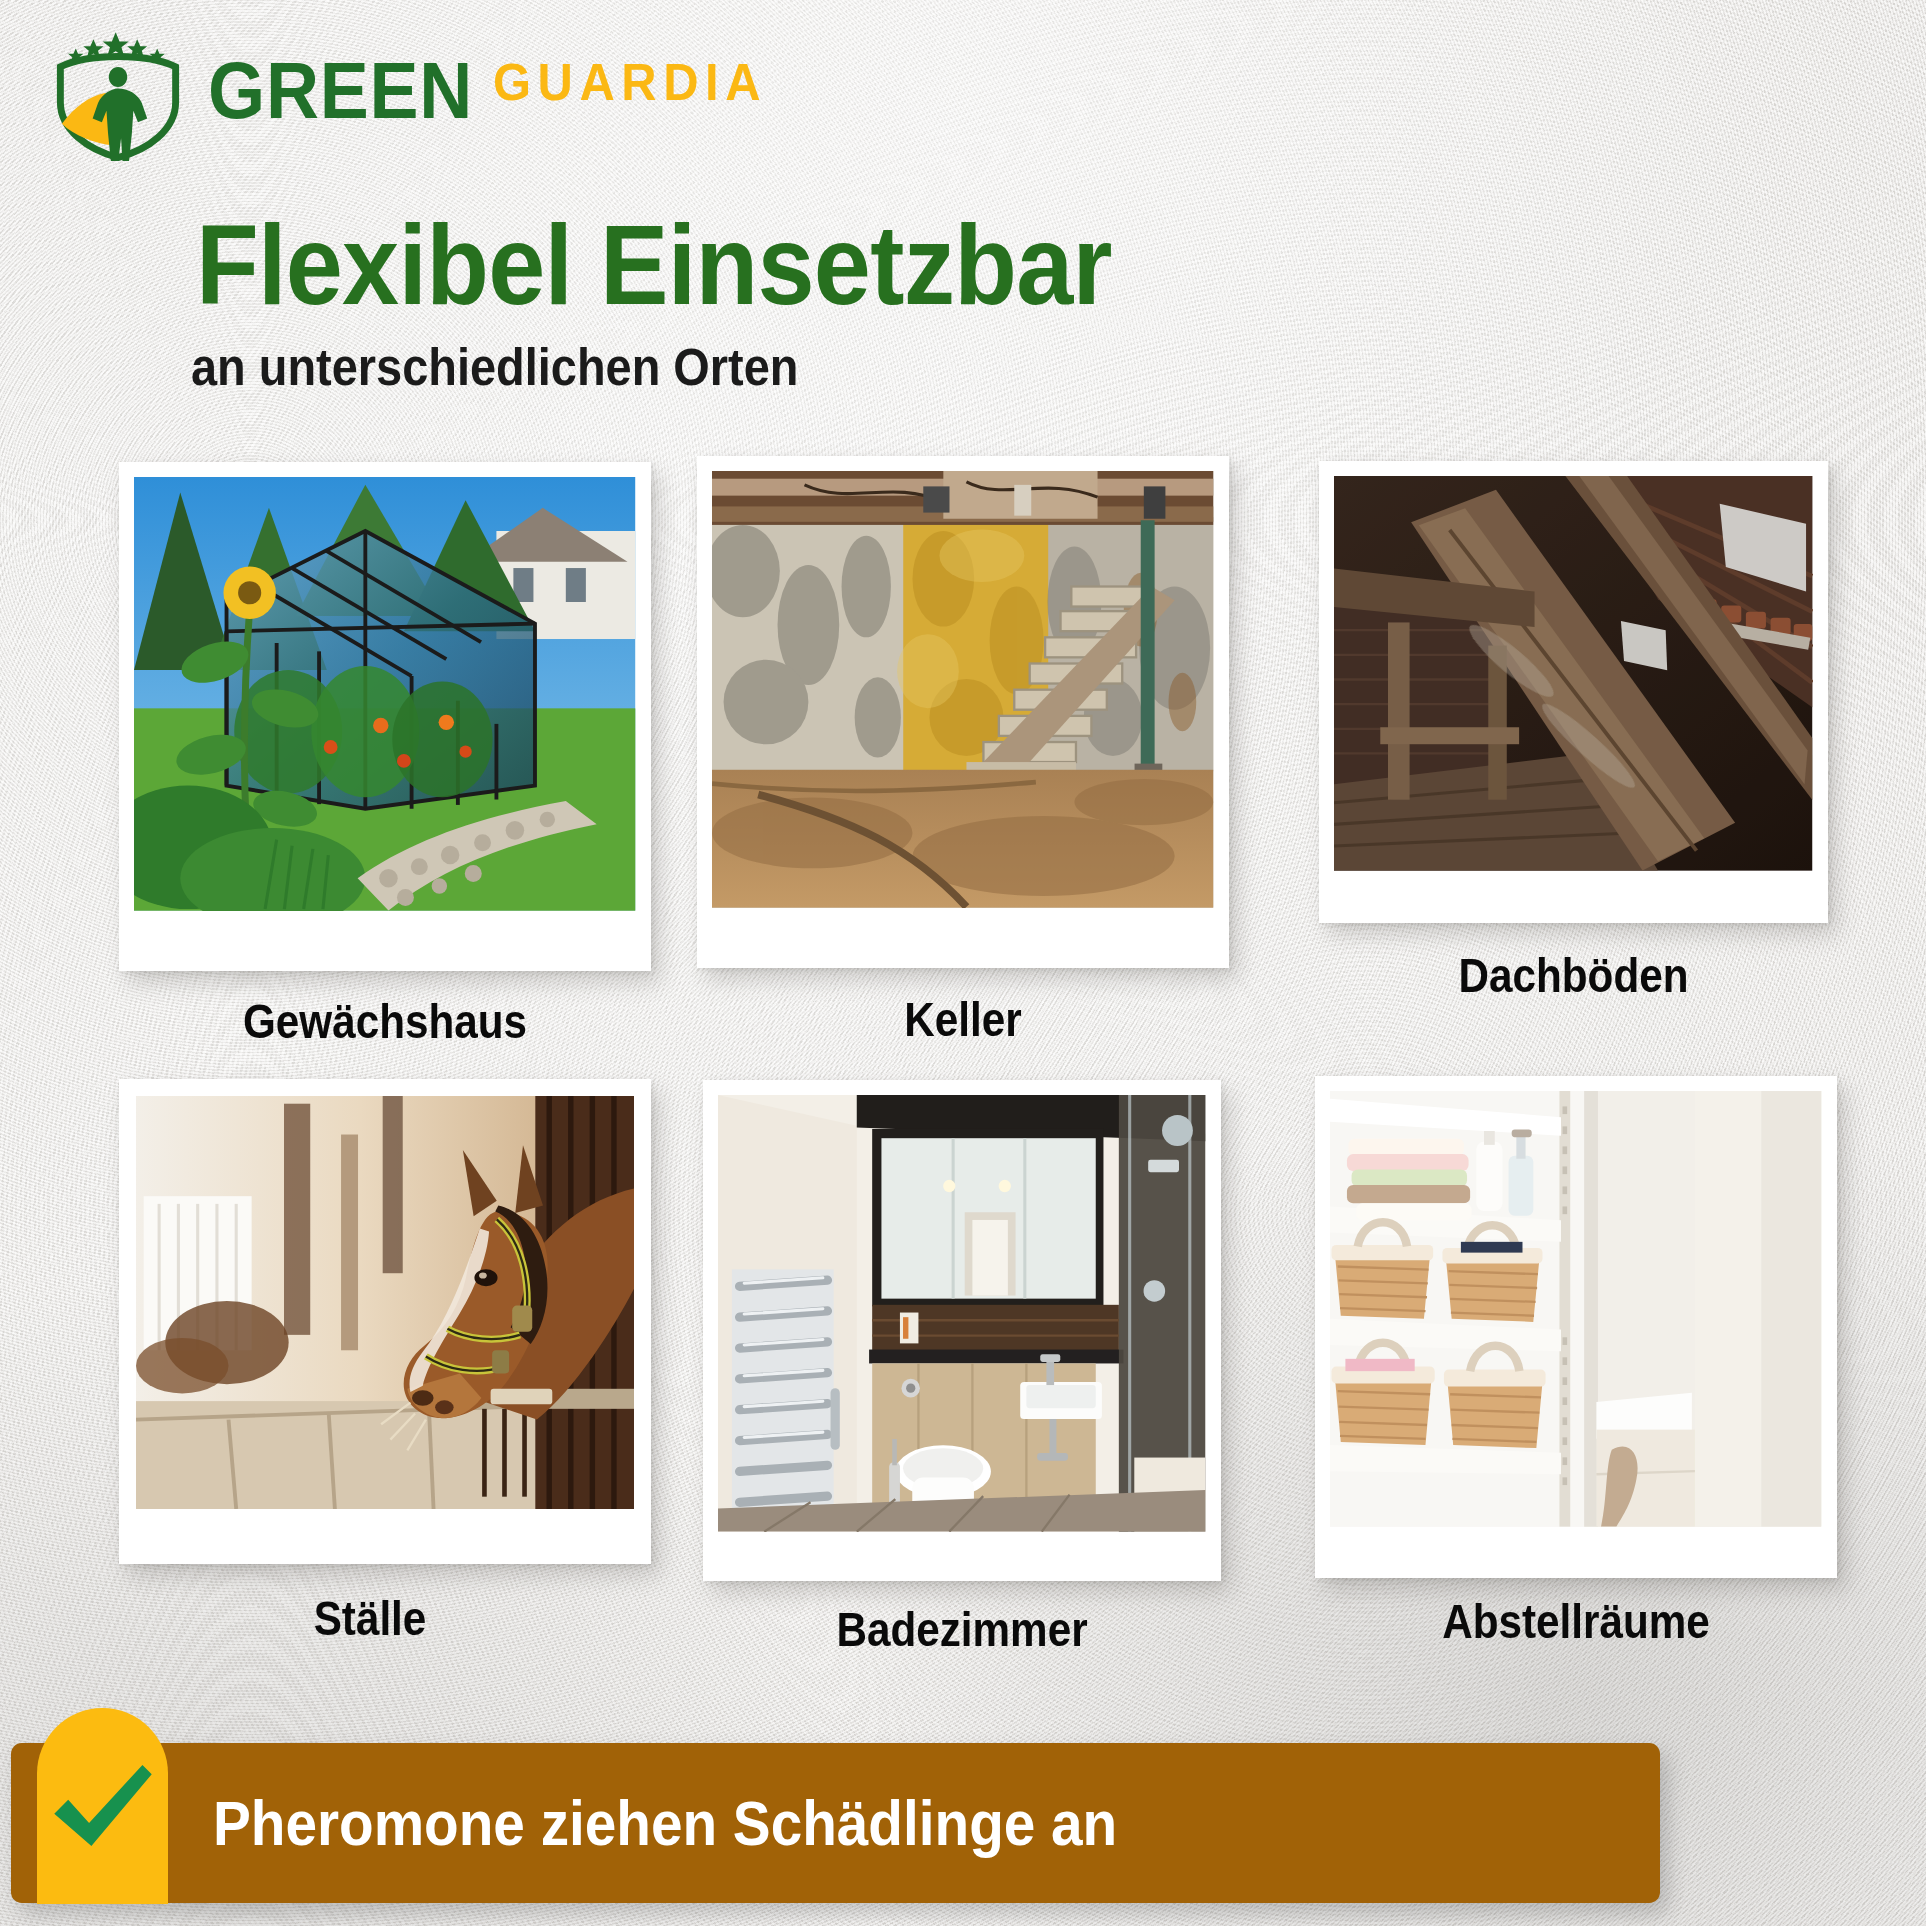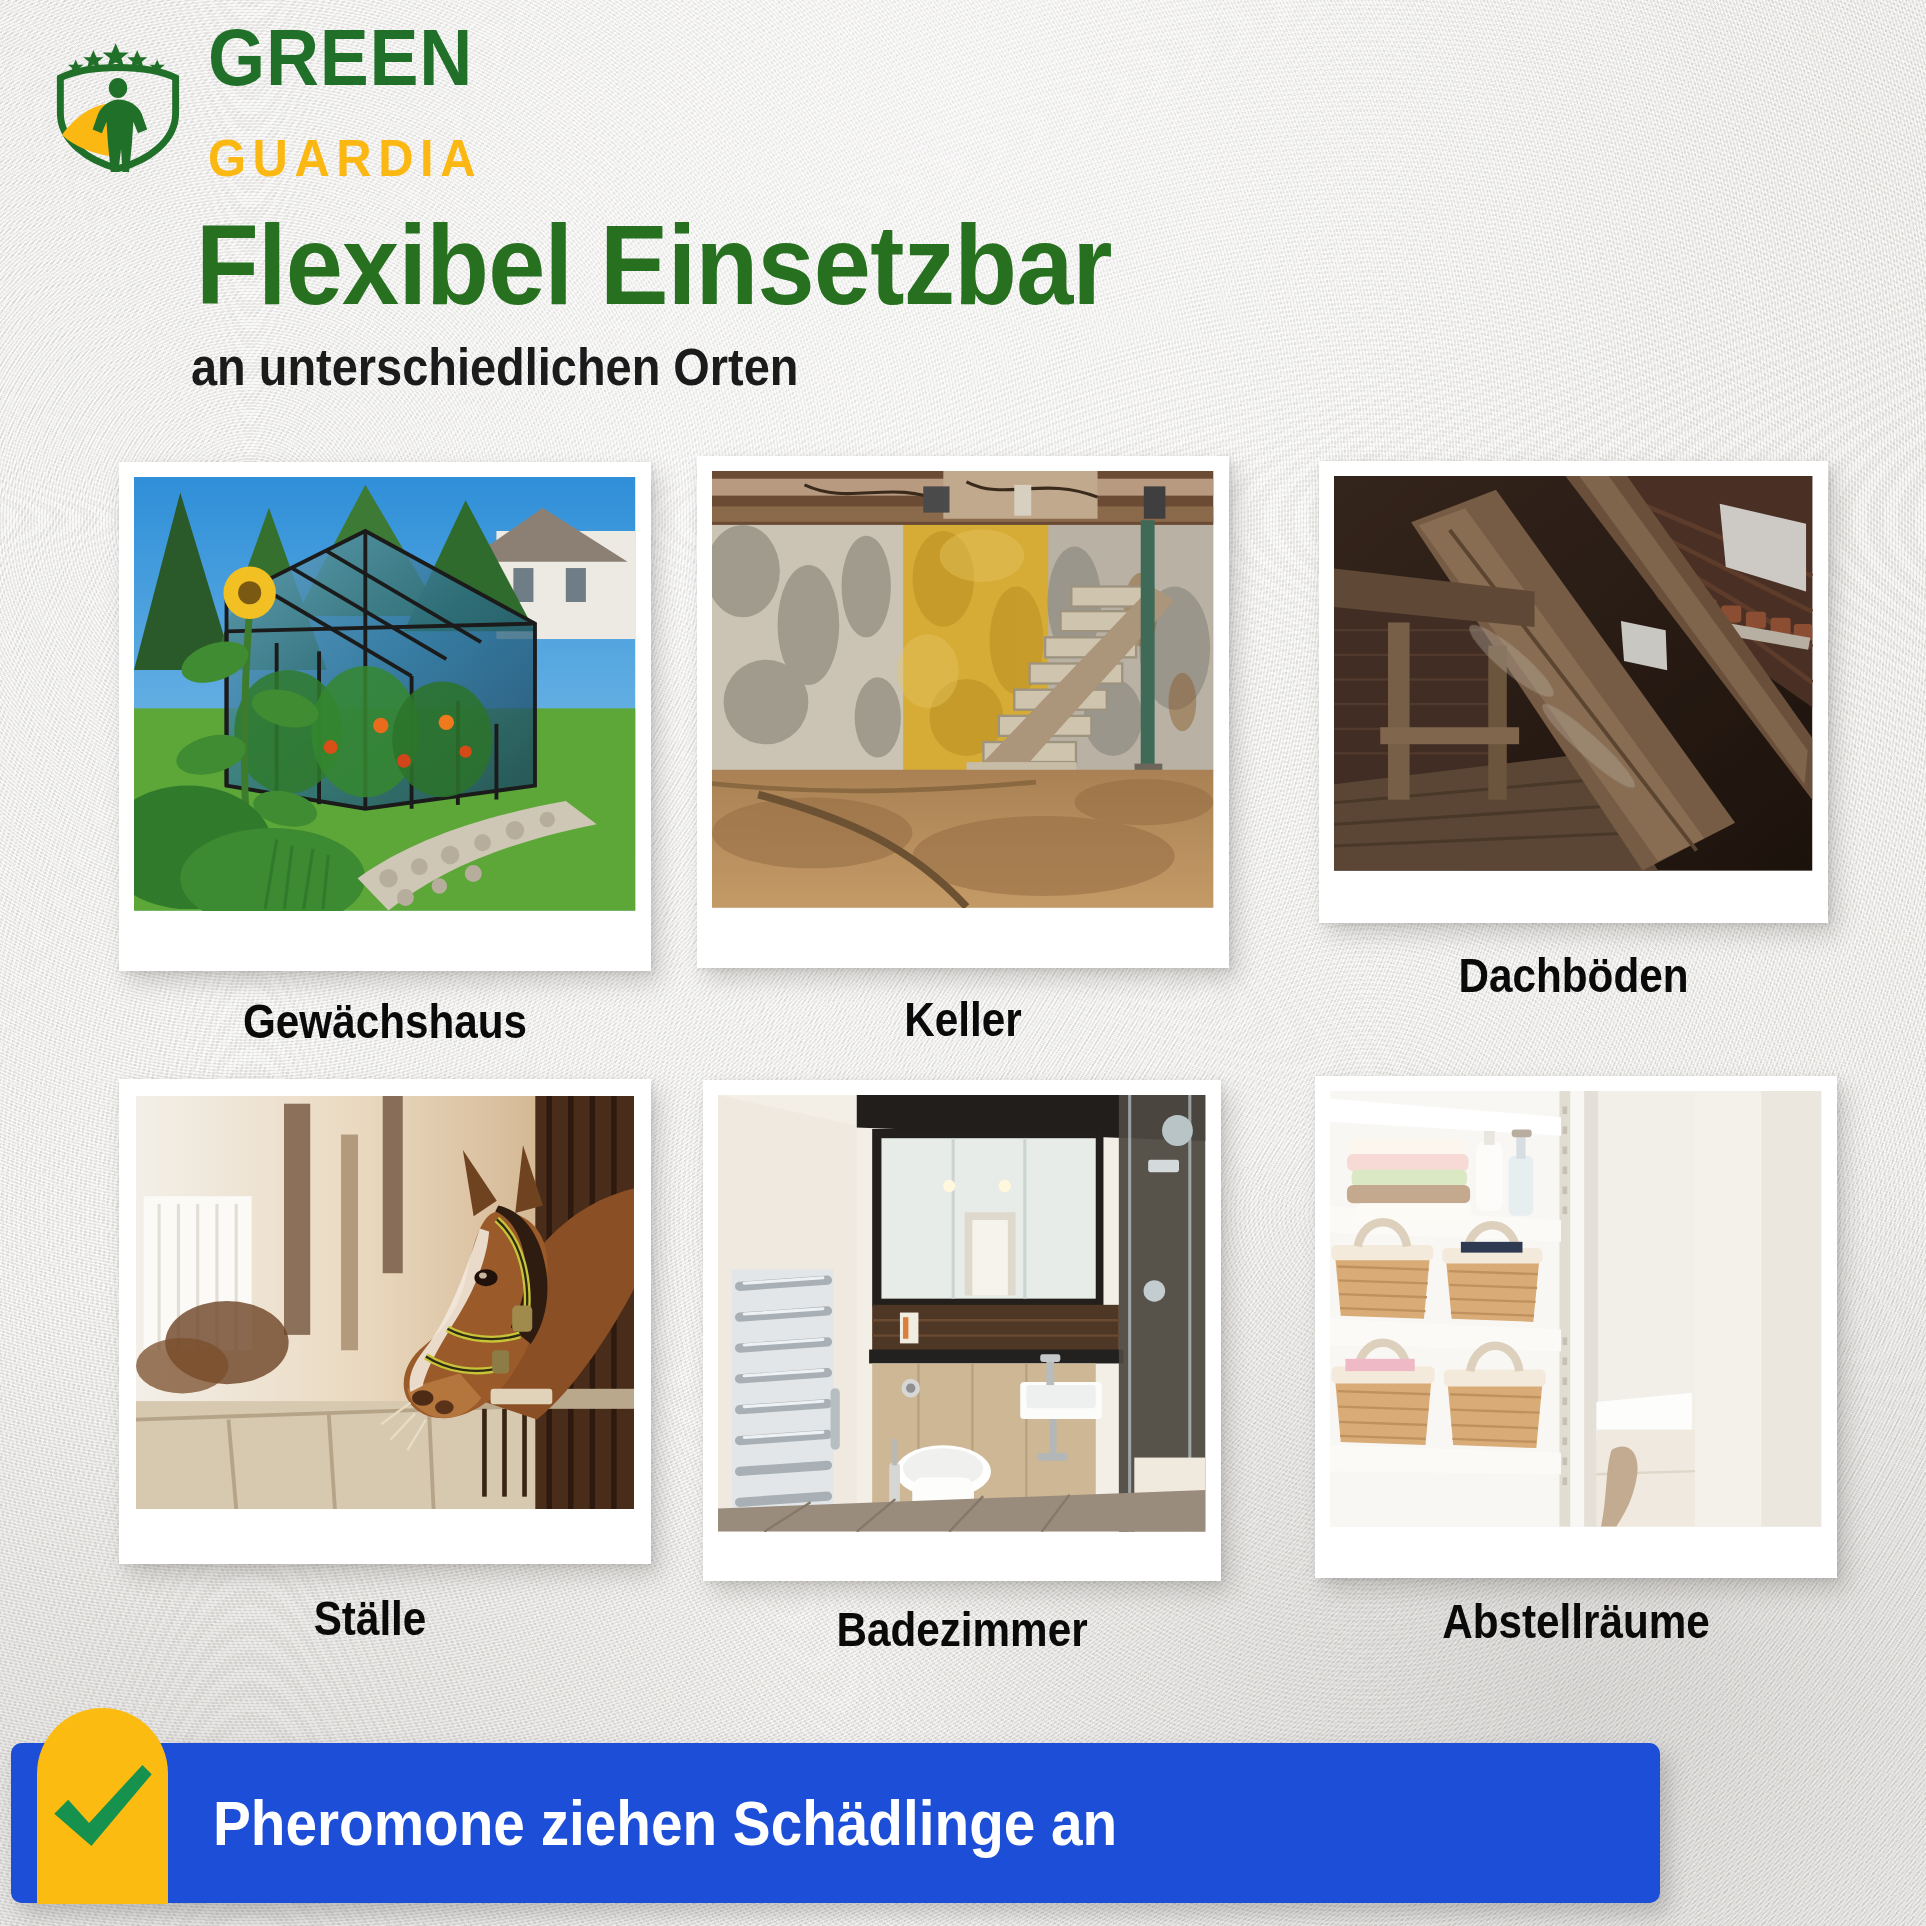--- a/index.html
+++ b/index.html
@@ -30,21 +30,21 @@
     content:""; position:absolute; inset:0;
     background:
       radial-gradient(ellipse 55% 45% at 82% 88%, rgba(120,118,114,.20), rgba(120,118,114,0) 70%),
       radial-gradient(ellipse 50% 40% at 10% 95%, rgba(130,128,124,.16), rgba(130,128,124,0) 72%),
       radial-gradient(ellipse 60% 50% at 50% 5%, rgba(255,255,255,.35), rgba(255,255,255,0) 70%);
   }
 
   
   .logo { position:absolute; left:45px; top:21.6px; display:flex; align-items:center; gap:17px; }
   .logo-mark { width:146px; height:139px; }
-  .logo-words { display:flex; flex-direction:column; line-height:.92;gap:36px; }
+  .logo-words { display:flex; line-height:.92; }
   .logo-green {
     font-size:79px; font-weight:800; letter-spacing:0.8px;
     color:#21702a; font-family:"Liberation Sans", sans-serif;
     transform: scaleX(.93); transform-origin:left center;
   }
   .logo-gold {
     font-size:52px; font-weight:700; letter-spacing:7px;
     color:#fbb813; font-family:"Liberation Sans", sans-serif;
     transform: scaleX(.94); transform-origin:left center;
     margin-top:4.6px;
@@ -84,21 +84,21 @@
     font-size:48px; font-weight:700; color:#0a0a0a;
     white-space:nowrap; text-align:center;
     transform: scaleX(.88);
     font-family:"Liberation Sans", sans-serif;
   }
 
   
   .banner {
     position:absolute; left:10.8px; top:1743px;
     width:1649px; height:160px;
-    background:#1d4ed8;
+    background:#a16207;
     border-radius:10.8px;
     box-shadow: 7.7px 10.8px 20px rgba(70,70,68,.26);
   }
   .banner-text {
     position:absolute; left:202px; top:50%;
     transform: translateY(-50%) scaleX(.90);
     transform-origin:left center;
     font-size:63px; font-weight:800; color:#ffffff;
     white-space:nowrap;
     font-family:"Liberation Sans", sans-serif;

